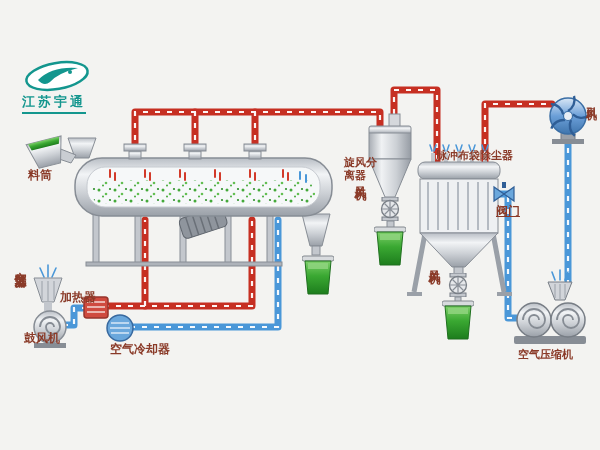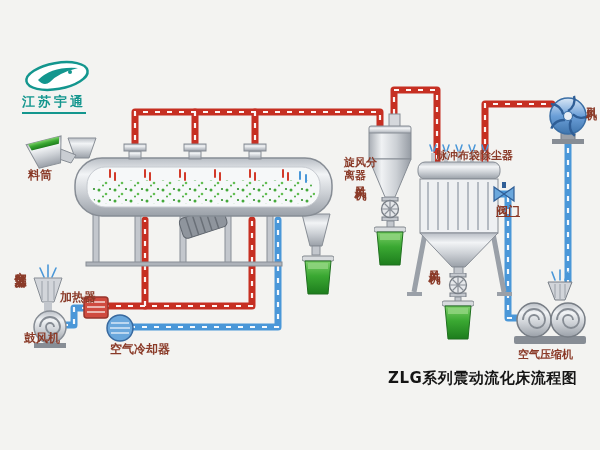--- a/index.html
+++ b/index.html
@@ -245,15 +245,14 @@
 <div class="lbl" style="left:60px; top:290px;">加热器</div>
 <div class="lbl" style="left:90px; top:342px;margin-left:20px;">空气冷却器</div>
 <div class="lbl big wrap" style="left:344px; top:128px; width:38px;margin-top:28px;">旋风分离器</div>
 <div class="lbl vlabel" style="left:354px; top:176px;">关风机</div>
 <div class="lbl big" style="left:436px; top:149px;">脉冲布袋除尘器</div>
 <div class="lbl vlabel" style="left:428px; top:260px;">关风机</div>
 <div class="lbl big vlabel" style="left:585px; top:98px;">引风机</div>
 <div class="lbl" style="left:496px; top:204px;text-decoration:underline;">阀门</div>
 <div class="lbl big" style="left:518px; top:348px;">空气压缩机</div>
 
-<div id="title">ZLG系列震动流化床流程图</div>
 
 </div>
 
 </body></html>

